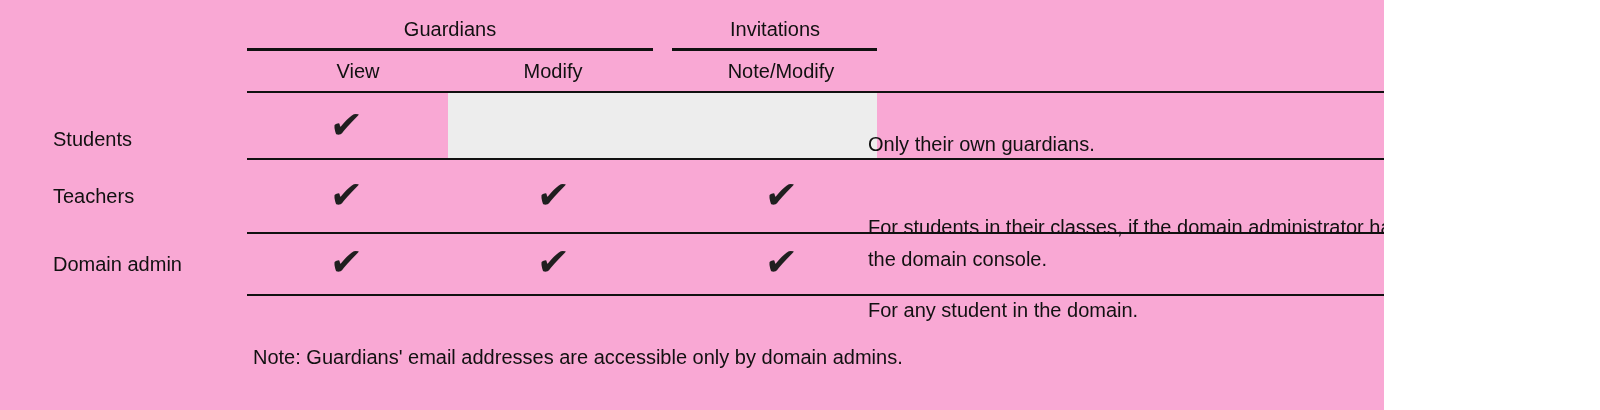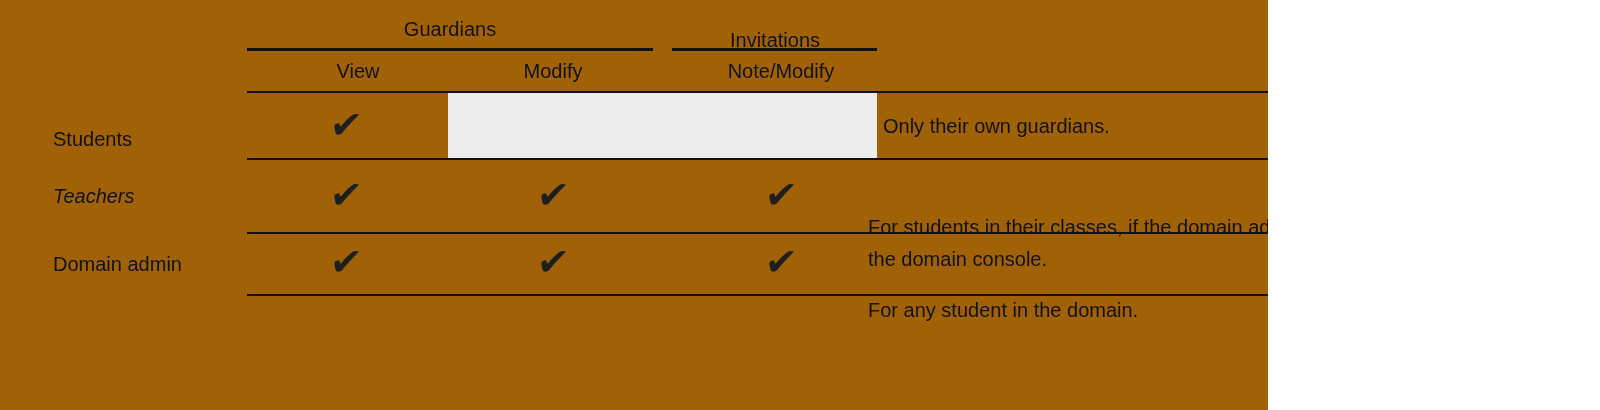--- a/index.html
+++ b/index.html
@@ -1,19 +1,19 @@
 <!DOCTYPE html>
 <html><head>
 <meta charset="utf-8">
 <style>
   html,body { margin:0; padding:0; background:#ffffff; }
   .page {
     position:relative;
-    width:1268px; height:410px;
-    background:#a16207;
+    width:1384px; height:410px;
+    background:#f9a8d4;
     font-family:"Liberation Sans", sans-serif;
     color:#111111;
     overflow:hidden;
   }
   .txt { position:absolute; font-size:20px; line-height:24px; white-space:nowrap; }
   .center { transform:translateX(-50%); text-align:center; }
   .rule { position:absolute; height:2px; background:#111111; }
   .group-rule { position:absolute; height:3px; background:#111111; }
   .disabled-cell { position:absolute; left:448px; top:93px; width:429px; height:65px; background:#ededed; }
   .check {
@@ -31,44 +31,45 @@
   .footnote { position:absolute; left:253px; top:345px; font-size:20px; line-height:24px; white-space:nowrap; }
 </style>
 </head>
 <body>
 
 <div class="page">
 
   <div class="disabled-cell"></div>
 
   <div class="txt center" style="left:450px; top:17px;">Guardians</div>
-  <div class="txt center" style="left:775px; top:28px;">Invitations</div>
+  <div class="txt center" style="left:775px; top:17px;">Invitations</div>
 
   <div class="group-rule" style="left:247px; top:48px; width:406px;"></div>
   <div class="group-rule" style="left:672px; top:48px; width:205px;"></div>
 
   <div class="txt center" style="left:346px; top:59px;margin-left:12px;">View</div>
   <div class="txt center" style="left:553px; top:59px;">Modify</div>
   <div class="txt center" style="left:781px; top:59px;">Note/Modify</div>
 
   <div class="rule" style="left:247px; top:91px;  width:1290px;"></div>
   <div class="rule" style="left:247px; top:158px; width:1290px;"></div>
   <div class="rule" style="left:247px; top:232px; width:1290px;"></div>
   <div class="rule" style="left:247px; top:294px; width:1290px;"></div>
 
   <div class="txt" style="left:53px; top:127px;">Students</div>
   <div class="check" style="left:346px; top:106px;">✔</div>
-  <div class="note note-single" style="top:114px;margin-left:15px;">Only their own guardians.</div>
+  <div class="note note-single" style="top:132px;">Only their own guardians.</div>
 
-  <div class="txt" style="left:53px; top:184px;font-style:italic;">Teachers</div>
+  <div class="txt" style="left:53px; top:184px;">Teachers</div>
   <div class="check" style="left:346px; top:176px;">✔</div>
   <div class="check" style="left:553px; top:176px;">✔</div>
   <div class="check" style="left:781px; top:176px;">✔</div>
   <div class="note" style="top:163px;margin-top:48px;">For students in their classes, if the domain administrator has enabled it in the domain console.</div>
 
   <div class="txt" style="left:53px; top:252px;">Domain admin</div>
   <div class="check" style="left:346px; top:243px;">✔</div>
   <div class="check" style="left:553px; top:243px;">✔</div>
   <div class="check" style="left:781px; top:243px;">✔</div>
   <div class="note note-single" style="top:251px;margin-top:47px;">For any student in the domain.</div>
 
+  <div class="footnote">Note: Guardians' email addresses are accessible only by domain admins.</div>
 
 </div>
 
 </body></html>

